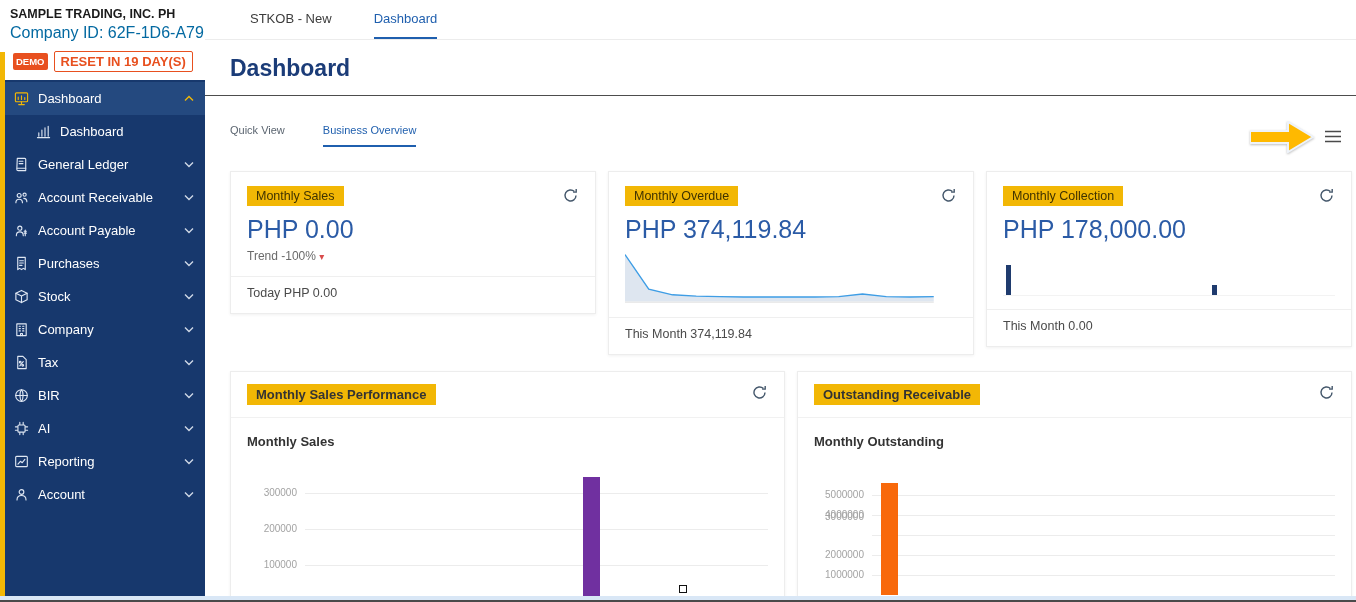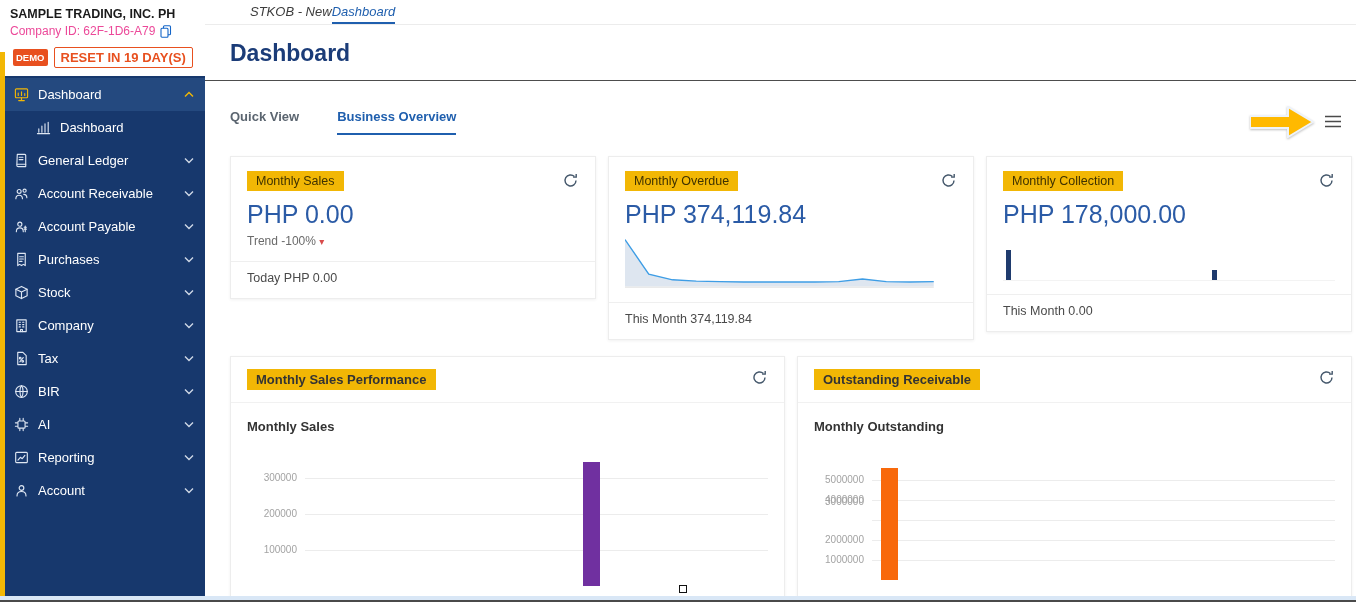--- a/index.html
+++ b/index.html
@@ -6,47 +6,47 @@
   html,body { background:#e9e9e9; }
   body { font-family: "Liberation Sans", sans-serif; }
   .app { position:relative; width:1356px; height:602px; overflow:hidden; background:#fff; }
 
   
   .sidebar { position:absolute; left:0; top:0; bottom:0; width:205px; background:#17386d; }
   .gold-stripe { position:absolute; left:0; top:52px; bottom:6px; width:5px; background:#F2B705; z-index:6; }
   .company-block { background:#fff; padding:7px 10px 3px 10px; }
   .company-name { font-size:12.5px; font-weight:bold; color:#1a1a1a; white-space:nowrap; }
   .company-id-row { display:flex; align-items:center; gap:5px; margin-top:3px; }
-  .company-id { font-size:12px; color:#ec4899; white-space:nowrap; }
+  .company-id { font-size:16px; color:#0369a1; white-space:nowrap; }
   .copy { display:flex; cursor:pointer; }
   .badges { background:#fff; padding:6px 8px 8px 13px; display:flex; gap:6px; align-items:center; }
   .badge { white-space:nowrap; border-radius:2px; }
   .badge.demo { background:#E8501F; color:#fff; font-size:9.5px; font-weight:bold; padding:3px 3px; }
   .badge.reset { border:1px solid #E8501F; color:#E8501F; background:#fff; font-size:13px; font-weight:bold; padding:2px 6px; }
   nav { padding-top:2px; }
   .nav-item { height:33px; display:flex; align-items:center; gap:9px; padding:0 11px 0 14px; color:#fff; font-size:13px; cursor:pointer; position:relative; z-index:2; }
   .nav-item.sub { padding-left:36px; }
   .nav-item.active { background:#24497f; }
   .nav-icon { display:flex; }
   .nav-item.active .nav-icon svg * { stroke:#F2B705; }
   .nav-item.active .chev svg path { stroke:#F2B705; }
   .nav-label { white-space:nowrap; }
   .chev { margin-left:auto; display:flex; }
 
   
   .main { position:absolute; left:205px; right:0; top:0; bottom:0; background:#fff; }
-  .topbar { height:25px; border-bottom:1px solid #ececec; display:flex; align-items:stretch; padding-left:45px; background:#fff;font-style:italic; }
+  .topbar { height:40px; border-bottom:1px solid #ececec; display:flex; align-items:stretch; padding-left:45px; gap:42px; background:#fff; }
   .top-tab { display:flex; align-items:center; font-size:13px; color:#3c3c3c; border-bottom:2px solid transparent; cursor:pointer; }
   .top-tab.active { color:#1f5fae; border-bottom-color:#1f5fae; }
   .page-head { padding:15px 0 13px 25px; }
   h1 { font-size:23px; color:#1b3c78; font-weight:bold; }
   .page-divider { border-top:1px solid #4d4d4d; }
   .view { padding:0 4px 0 25px; position:relative; }
   .view-tabs { margin-top:28px; height:33px; display:flex; gap:38px; position:relative; align-items:flex-start; }
-  .vtab { font-size:13px; color:#5b6570; padding-bottom:9px; border-bottom:2px solid transparent; cursor:pointer;font-weight:bold; }
+  .vtab { font-size:11px; color:#5b6570; padding-bottom:9px; border-bottom:2px solid transparent; cursor:pointer; }
   .vtab.active { color:#1f5fae; border-bottom-color:#1f5fae; }
   .arrow { position:absolute; right:38px; top:-3px; filter:drop-shadow(0 1px 1px rgba(0,0,0,.25)); }
   .hamburger { position:absolute; right:10px; top:5px; cursor:pointer; }
 
   
   .cards-row { display:flex; gap:12px; margin-top:14px; align-items:flex-start; }
   .card { flex:1; background:#fff; border:1px solid #ededed; box-shadow:0 1px 3px rgba(0,0,0,.06); padding:14px 16px 0; position:relative; }
   .chip { display:inline-block; background:#F2B705; color:#3f3200; font-size:12.5px; padding:3px 9px; }
   .refresh { position:absolute; top:15px; right:16px; cursor:pointer; }
   .value { font-size:25px; color:#2b5ba6; margin-top:9px; white-space:nowrap; }

